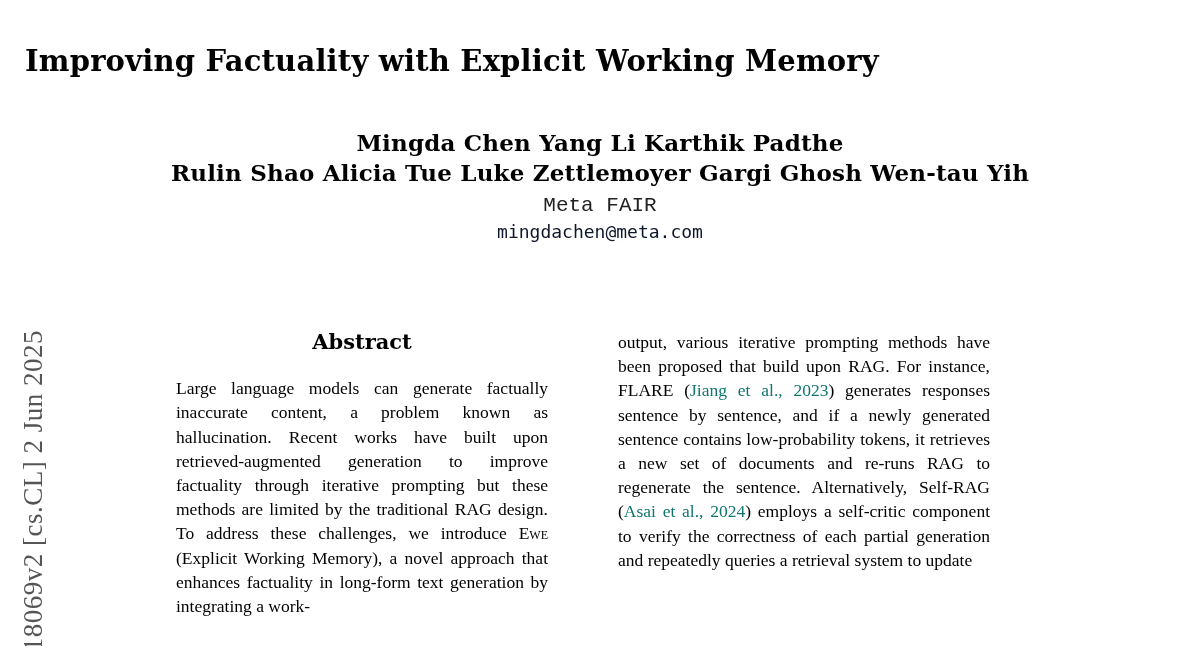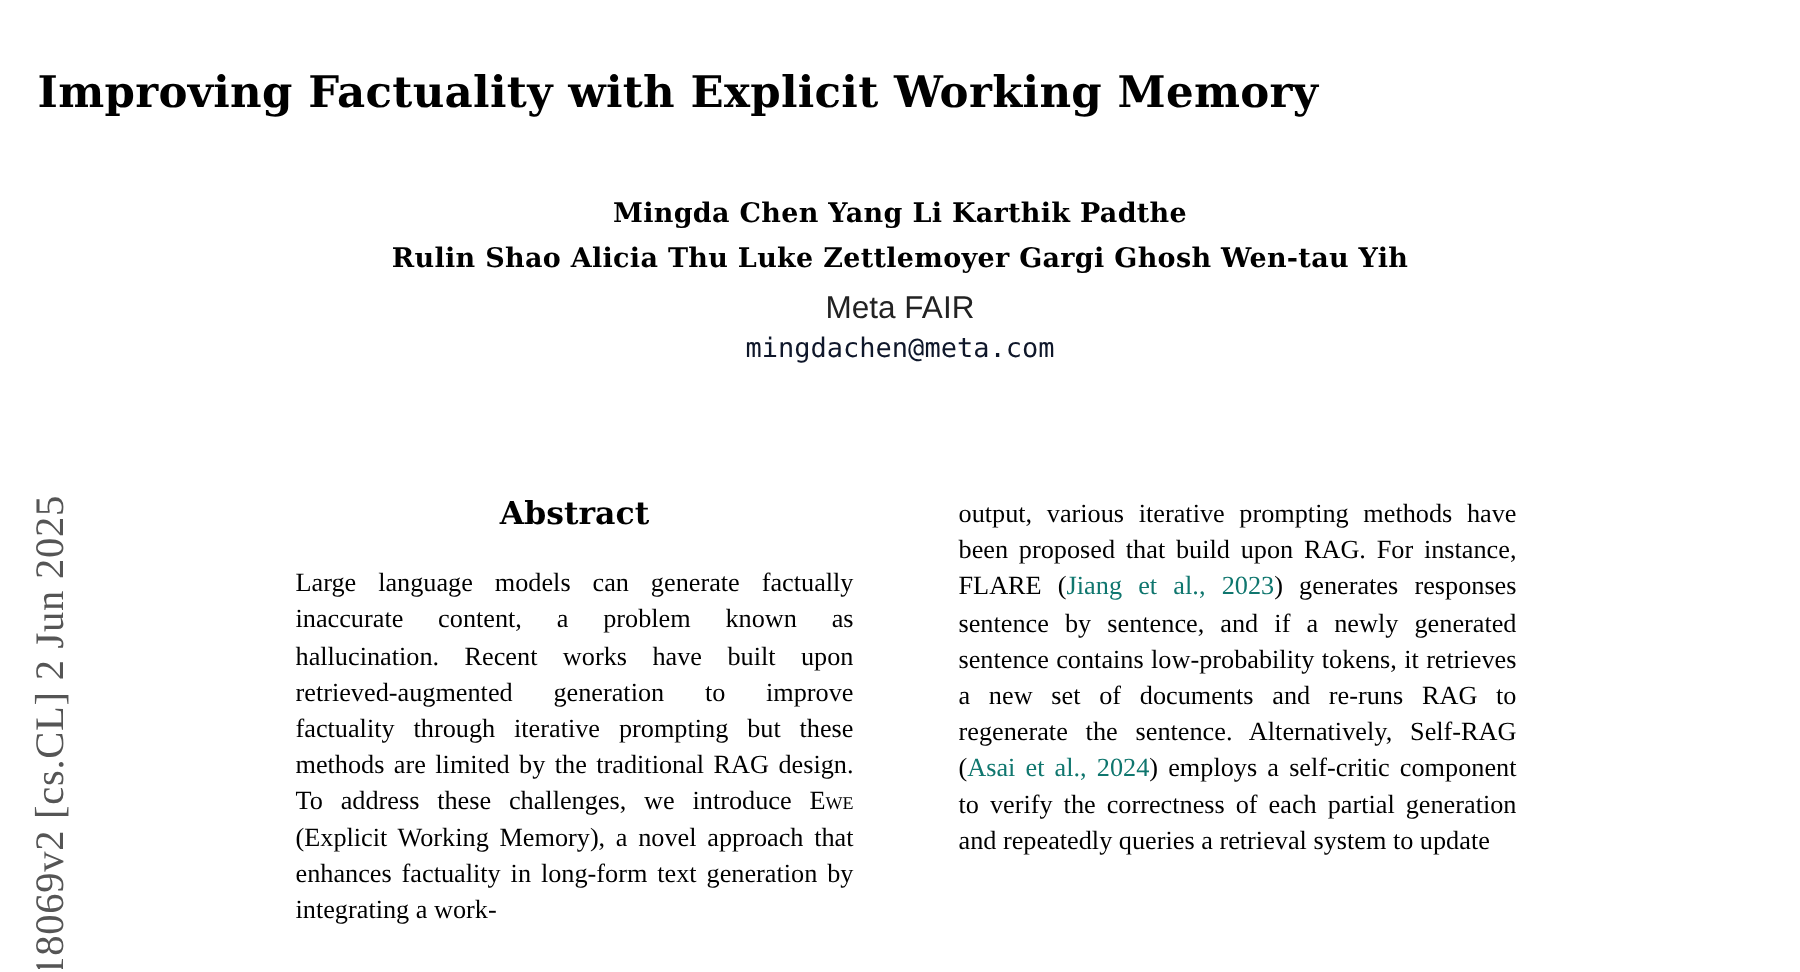--- a/index.html
+++ b/index.html
@@ -52,27 +52,27 @@
   .authors {
     position: absolute;
     top: 128px;
     left: 0;
     width: 1200px;
     text-align: center;
   }
   .author-line {
     font-family: "DejaVu Serif", serif;
     font-weight: bold;
-    font-size: 18px;
+    font-size: 23px;
     line-height: 30px;
     letter-spacing: 0.2px;
   }
   .affiliation {
     margin-top: 6px;
-    font-family: Liberation Sans, sans-serif;
+    font-family: Liberation Mono, monospace;
     font-size: 21px;
     color: #222222;
   }
   .email {
     margin-top: 4px;
     font-family: "DejaVu Sans Mono", monospace;
     font-size: 18px;
     color: #0f172a;
   }
 
@@ -85,21 +85,20 @@
   }
 
   .col {
     position: absolute;
     width: 372px;
     font-size: 17.5px;
     line-height: 24.2px;
     text-align: justify;
     text-justify: inter-word;
     hyphens: manual;
-    margin-left: 21px;
   }
   .col-left { left: 176px; }
   .col-right { left: 618px; }
 
   .abstract-heading {
     text-align: center;
     font-family: "DejaVu Serif", serif;
     font-weight: bold;
     font-size: 21px;
     margin: 0 0 22px 0;
@@ -131,21 +130,21 @@
 <body>
 
 <div class="page">
 
   <div class="arxiv-stamp">arXiv:2412.18069v2  [cs.CL]  2 Jun 2025</div>
 
   <div class="title">Improving Factuality with Explicit Working Memory</div>
 
   <div class="authors">
     <div class="author-line">Mingda Chen    Yang Li    Karthik Padthe</div>
-    <div class="author-line">Rulin Shao    Alicia Thu    Luke Zettlemoyer    Gargi Ghosh    Wen-tau Yih</div>
+    <div class="author-line">Rulin Shao    Alicia Tue    Luke Zettlemoyer    Gargi Ghosh    Wen-tau Yih</div>
     <div class="affiliation">Meta FAIR</div>
     <div class="email">mingdachen@meta.com</div>
   </div>
 
   <div class="columns">
 
     <div class="col col-left">
       <div class="abstract-heading">Abstract</div>
       <p><span>Large language models can generate factually inaccurate content, a problem known as hallucination. </span><span>Recent works have built upon retrieved-augmented generation to improve factuality through iterative prompting but these methods are limited by the traditional RAG design. To address these challenges, we introduce </span><span class="sc">Ewe</span><span> (Explicit Working Memory), a novel approach that enhances factuality in long-form text generation by integrating a work-</span></p>
     </div>

